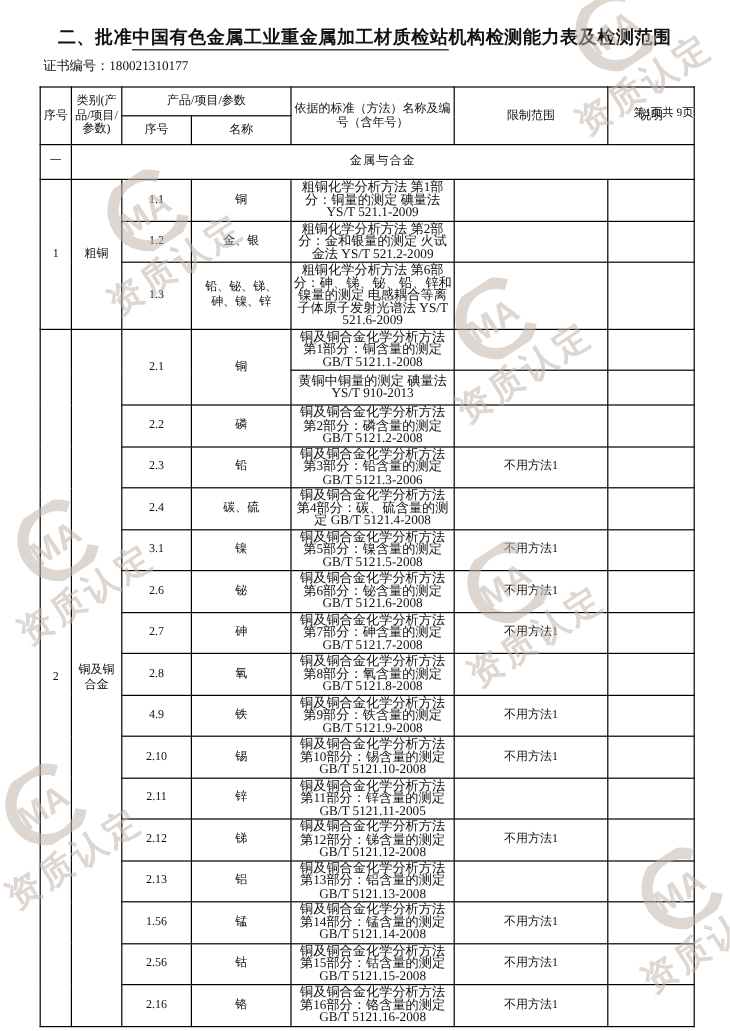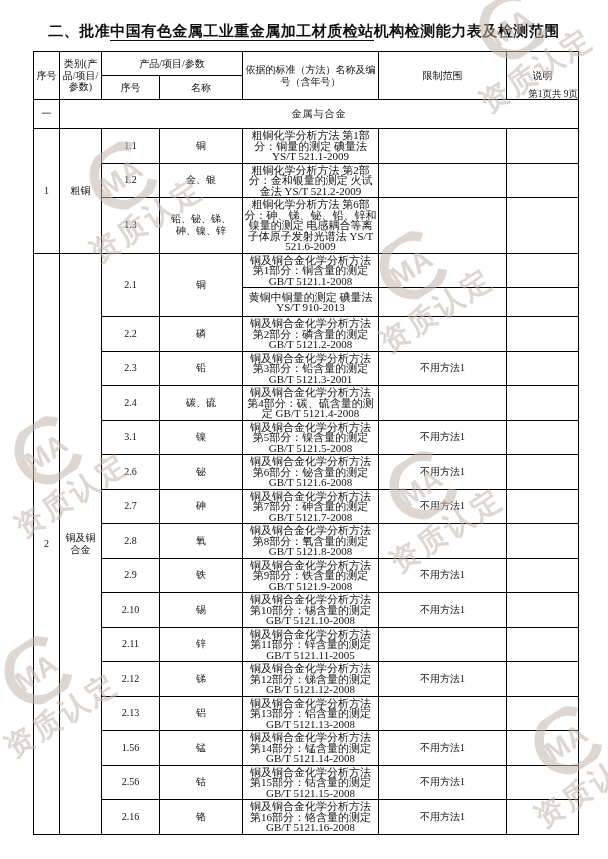--- a/index.html
+++ b/index.html
@@ -75,20 +75,23 @@
   }
 </style>
 </head>
 <body>
 
 <div class="doc-title">
   <span>二、批准</span><span class="u">中国有色金属工业重金属加工材质检站</span><span>机构检测能力表及检测范围</span>
 </div>
 
 <div class="meta">
+  <div class="meta-line">
+    <span>证书编号：</span><span>180021310177</span>
+  </div>
 </div>
 
 <div class="page-indicator">第1页共 9页</div>
 
 <table class="cap-table">
   <colgroup>
     <col style="width:26px">
       <col style="width:42px">
       <col style="width:58px">
     <col style="width:83px">
@@ -153,21 +156,21 @@
       <tr>
         <td rowspan="1">2.2</td>
         <td rowspan="1">磷</td>
         <td class="std">铜及铜合金化学分析方法 第2部分：磷含量的测定 GB/T 5121.2-2008</td>
         <td></td>
         <td></td>
       </tr>
       <tr>
         <td rowspan="1">2.3</td>
         <td rowspan="1">铅</td>
-        <td class="std">铜及铜合金化学分析方法 第3部分：铅含量的测定 GB/T 5121.3-2001</td>
+        <td class="std">铜及铜合金化学分析方法 第3部分：铅含量的测定 GB/T 5121.3-2006</td>
         <td>不用方法1</td>
         <td></td>
       </tr>
       <tr>
         <td rowspan="1">2.4</td>
         <td rowspan="1">碳、硫</td>
         <td class="std">铜及铜合金化学分析方法 第4部分：碳、硫含量的测定 GB/T 5121.4-2008</td>
         <td></td>
         <td></td>
       </tr>
@@ -193,21 +196,21 @@
         <td></td>
       </tr>
       <tr>
         <td rowspan="1">2.8</td>
         <td rowspan="1">氧</td>
         <td class="std">铜及铜合金化学分析方法 第8部分：氧含量的测定 GB/T 5121.8-2008</td>
         <td></td>
         <td></td>
       </tr>
       <tr>
-        <td rowspan="1">2.9</td>
+        <td rowspan="1">4.9</td>
         <td rowspan="1">铁</td>
         <td class="std">铜及铜合金化学分析方法 第9部分：铁含量的测定 GB/T 5121.9-2008</td>
         <td>不用方法1</td>
         <td></td>
       </tr>
       <tr>
         <td rowspan="1">2.10</td>
         <td rowspan="1">锡</td>
         <td class="std">铜及铜合金化学分析方法 第10部分：锡含量的测定 GB/T 5121.10-2008</td>
         <td>不用方法1</td>

